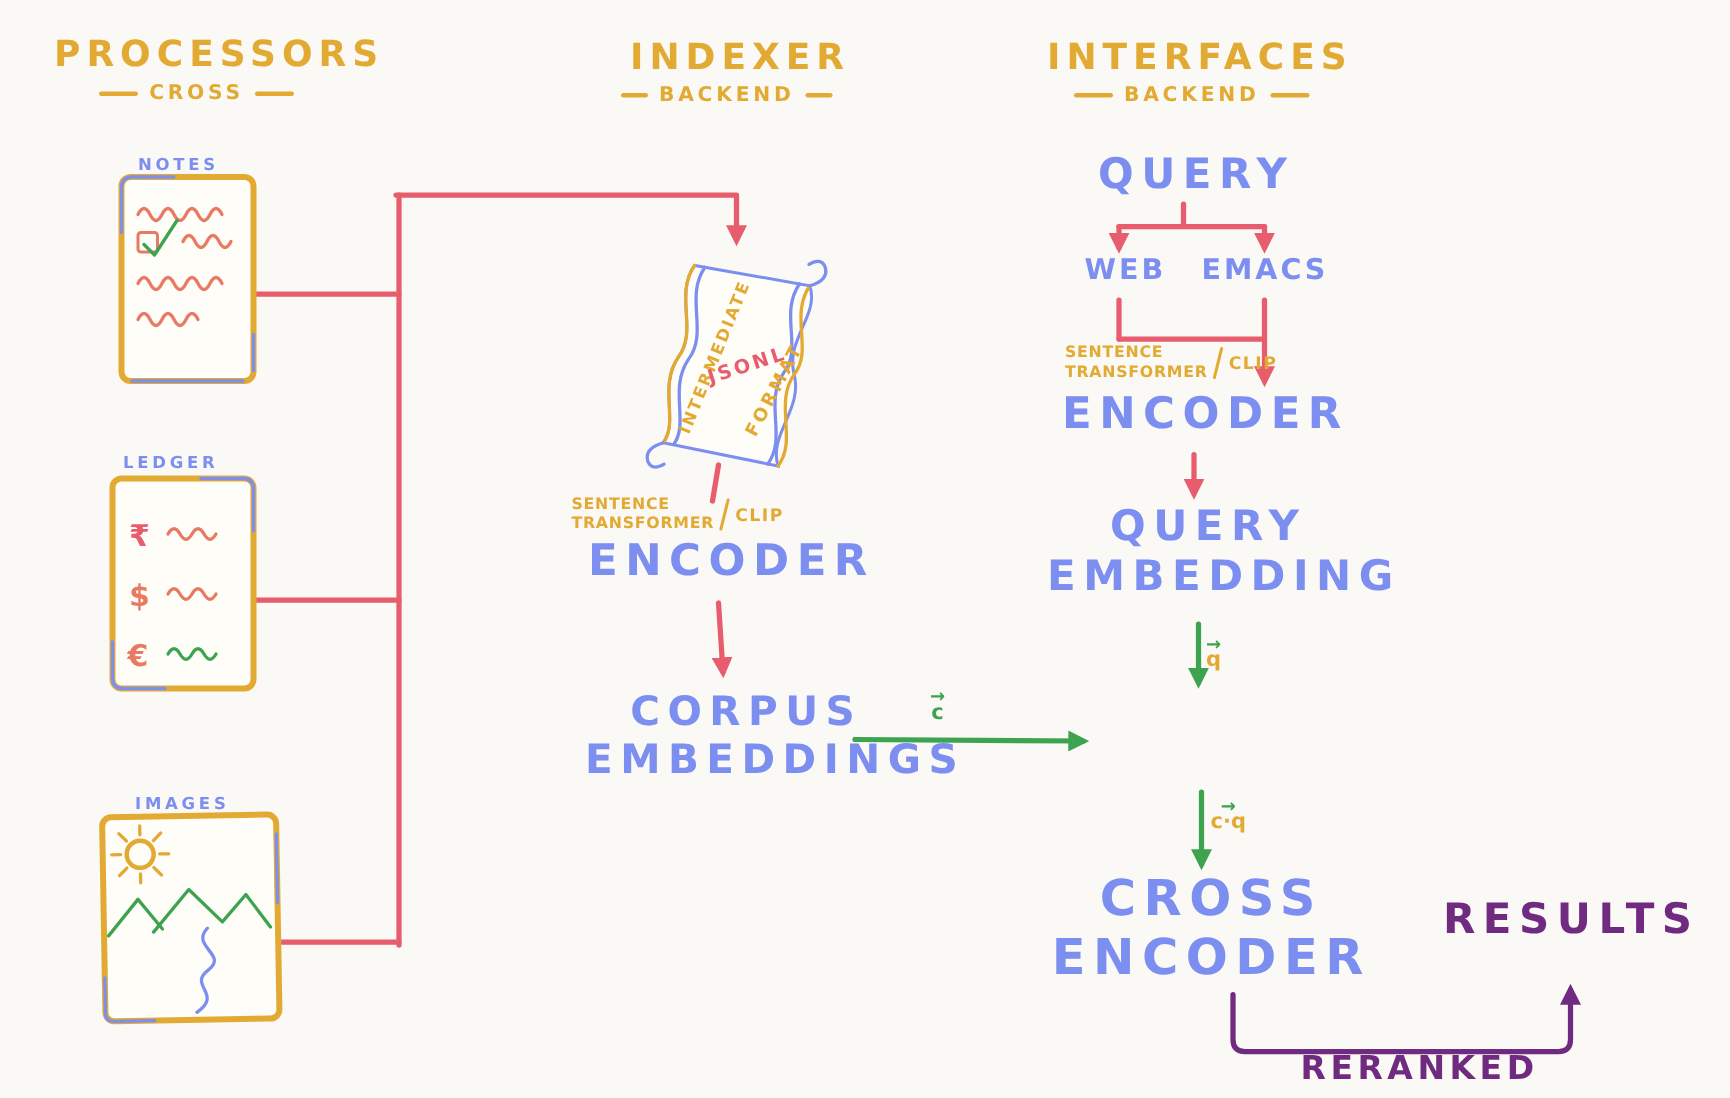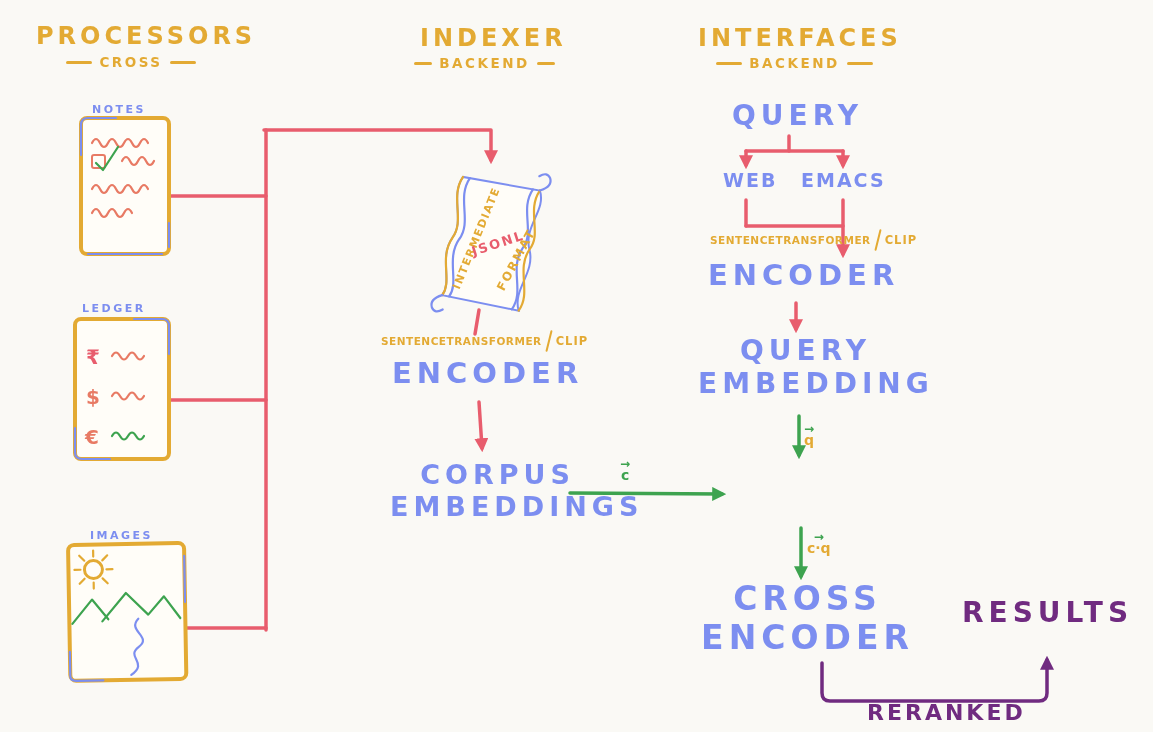--- a/index.html
+++ b/index.html
@@ -19,21 +19,21 @@
   .hline{height:3px;border-radius:2px;background:var(--yellow);width:26px}
 
   .doc-label{color:var(--blue);font-size:11px;letter-spacing:2.5px}
   .big{color:var(--blue);font-size:29px;letter-spacing:5px}
   .mid{color:var(--blue);font-size:19px;letter-spacing:2px}
   .search{color:var(--red);font-size:33px;letter-spacing:5px}
   .purple-lbl{color:var(--purple)}
   .center-block{text-align:center;line-height:1.18;white-space:normal}
 
   .caption{position:absolute;z-index:2;display:flex;align-items:center;gap:6px;color:var(--yellow);font-weight:700}
-  .caption .lines{display:flex;flex-direction:row;align-items:flex-start;line-height:1.2;font-size:10.5px;letter-spacing:.5px}
+  .caption .lines{display:flex;flex-direction:column;align-items:flex-start;line-height:1.2;font-size:10.5px;letter-spacing:.5px}
   .caption .bar{width:2px;height:22px;background:var(--yellow);transform:rotate(14deg);border-radius:2px}
   .caption .clip{font-size:11.5px;letter-spacing:1px}
 
   .vec{position:absolute;z-index:3;display:flex;flex-direction:column;align-items:center;font-weight:700;line-height:1}
   .vec .varrow{font-size:12px;color:var(--green);margin-bottom:-2px}
   .vec .vletter{font-size:14px}
   .vec .vletter.gold{color:var(--yellow)}
   .vec .vletter.green{color:var(--green)}
 
   .stroke-red{stroke:var(--red)} .stroke-green{stroke:var(--green)} .stroke-purple{stroke:var(--purple)}

